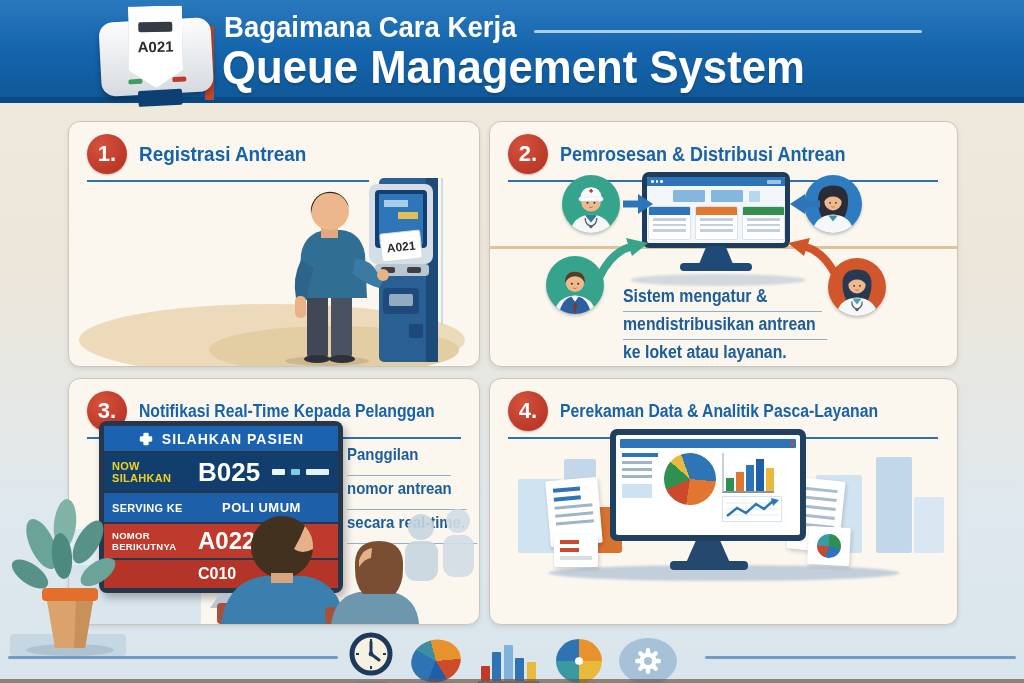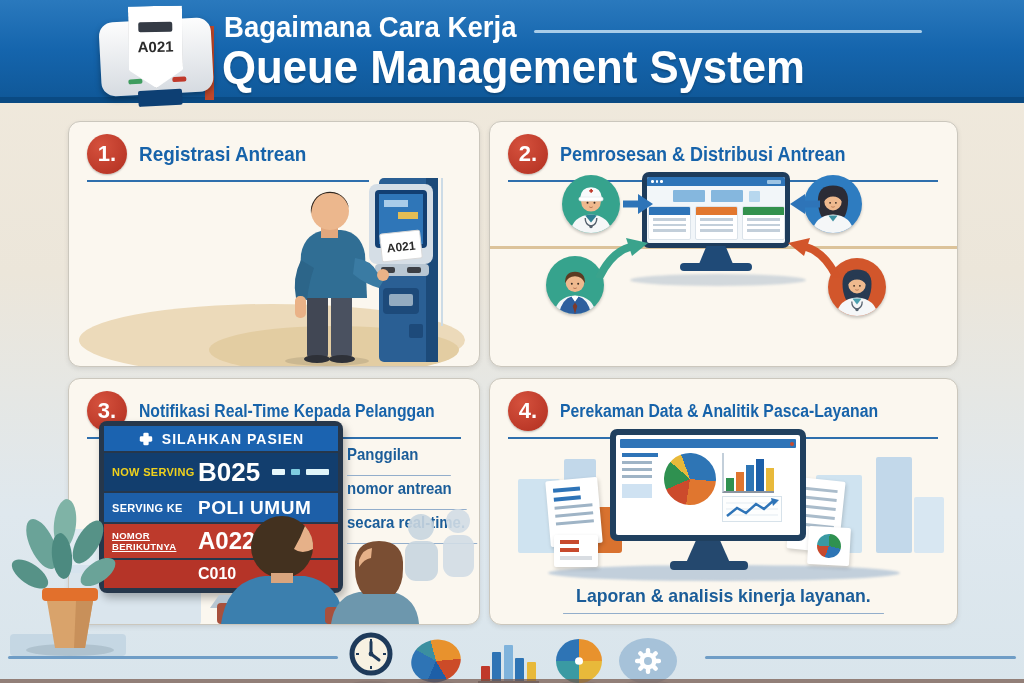--- a/index.html
+++ b/index.html
@@ -98,23 +98,23 @@
   .brow{display:flex;align-items:center;margin-bottom:2px;padding:0 8px;}
   .brow .lbl{width:86px;flex:none;font-size:11px;font-weight:bold;color:#fff;letter-spacing:.3px;}
   .brow .val{font-weight:bold;color:#fff;}
   .r1{height:38px;background:#123e6e;}
   .r1 .lbl{color:#f0d11c;}
   .r1 .val{font-size:26px;}
   .dashes{display:flex;gap:6px;margin-left:12px;align-items:center;}
   .dashes i{display:block;height:6px;border-radius:1px;}
   .d1{width:13px;background:#e6f7fb;}.d2{width:9px;background:#7fccdf;}.d3{width:23px;height:7px;background:#dff4f9;}
   .r2{height:29px;background:#1d5fa8;}
-  .r2 .val{font-size:19px;letter-spacing:.5px;}
+  .r2 .val{font-size:13px;letter-spacing:.5px;margin-left:24px;}
   .r3{height:34px;background:#bd3a2c;}
-  .r3 .lbl{font-size:9.5px;text-decoration:underline;}
+  .r3 .lbl{font-size:9.5px;}
   .r3 .val{font-size:24px;}
   .r4{height:28px;background:#b53428;margin-bottom:0;}
   .r4 .val{font-size:16px;margin-left:86px;}
   .p3-txt{left:278px;top:66px;font-size:17px;}
   .p3-txt .bline{height:30px;margin-bottom:3px;transform:scaleX(.88);}
   .p3-txt .l0{width:118px;}.p3-txt .l1{width:136px;}.p3-txt .l2{width:148px;}
   .p3people{position:absolute;left:0;top:0;width:410px;height:245px;}
   .plant{position:absolute;left:2px;top:486px;width:130px;height:172px;z-index:6;}
   
   .bld{position:absolute;border-radius:2px;}
@@ -363,41 +363,46 @@
       </svg>
     <svg class="arr arr-bl" width="54" height="42" viewBox="0 0 54 42">
       <path d="M4 40 Q16 16 34 11" fill="none" stroke="#3aa38c" stroke-width="8" stroke-linecap="round"></path>
       <polygon points="30,2 52,7 36,20" fill="#3aa38c"></polygon>
       </svg>
     <svg class="arr arr-br" width="54" height="42" viewBox="0 0 54 42">
       <path d="M4 40 Q16 16 34 11" fill="none" stroke="#d2552a" stroke-width="8" stroke-linecap="round"></path>
       <polygon points="30,2 52,7 36,20" fill="#d2552a"></polygon>
       </svg>
 
+    <div class="btxt p2-txt">
+      <div class="bline u l0">Sistem mengatur &amp;</div>
+      <div class="bline u l1">mendistribusikan antrean</div>
+      <div class="bline">ke loket atau layanan.</div>
+    </div>
   </div>
 
   <div class="panel p3">
     <div class="cab2"></div>
     <div class="cab1"></div>
     <div class="phead">
       <div class="num">3.</div>
       <div class="ptitle">Notifikasi Real-Time Kepada Pelanggan</div>
     </div>
     <div class="prule"></div>
 
     <div class="board">
       <div class="brd-hdr">
         <svg width="16" height="16" viewBox="0 0 18 18">
           <rect x="6" y="2" width="6" height="14" rx="1.5" fill="#fff"></rect>
           <rect x="2" y="6" width="14" height="6" rx="1.5" fill="#fff"></rect>
         </svg>
         <span>SILAHKAN PASIEN</span>
       </div>
       <div class="brow r1">
-        <span class="lbl">NOW SERVING</span>
+        <span class="lbl">NOW SILAHKAN</span>
         <span class="val">B025</span>
         <span class="dashes">
             <i class="d1"></i>
             <i class="d2"></i>
             <i class="d3"></i>
           </span>
       </div>
       <div class="brow r2">
         <span class="lbl">SERVING KE</span>
         <span class="val">POLI UMUM</span>
@@ -507,23 +512,20 @@
               <polyline points="4,19 14,11 23,16 33,7 41,12 50,4" fill="none" stroke="#2e74b8" stroke-width="2.4"></polyline>
               <polygon points="48,1 56,3 50,9" fill="#2e74b8"></polygon>
             </svg>
           </div>
         </div>
       </div>
     </div>
     <div class="p4stand"></div>
     <div class="p4base"></div>
 
-    <div class="caption">
-      <span>Laporan &amp; analisis kinerja layanan.</span>
-    </div>
   </div>
 
   <svg class="plant" viewBox="0 0 130 172">
     <rect x="8" y="148" width="116" height="22" rx="4" fill="#bdd2e0" opacity="0.75"></rect>
     <ellipse cx="68" cy="164" rx="44" ry="6" fill="rgba(110,130,145,0.25)"></ellipse>
     <g>
       <ellipse cx="40" cy="58" rx="12" ry="27" transform="rotate(-25 40 58)" fill="#6aa398"></ellipse>
       <ellipse cx="63" cy="38" rx="11" ry="25" transform="rotate(6 63 38)" fill="#7fb3a6"></ellipse>
       <ellipse cx="86" cy="56" rx="11" ry="24" transform="rotate(30 86 56)" fill="#569287"></ellipse>
       <ellipse cx="28" cy="88" rx="10" ry="21" transform="rotate(-55 28 88)" fill="#569287"></ellipse>

